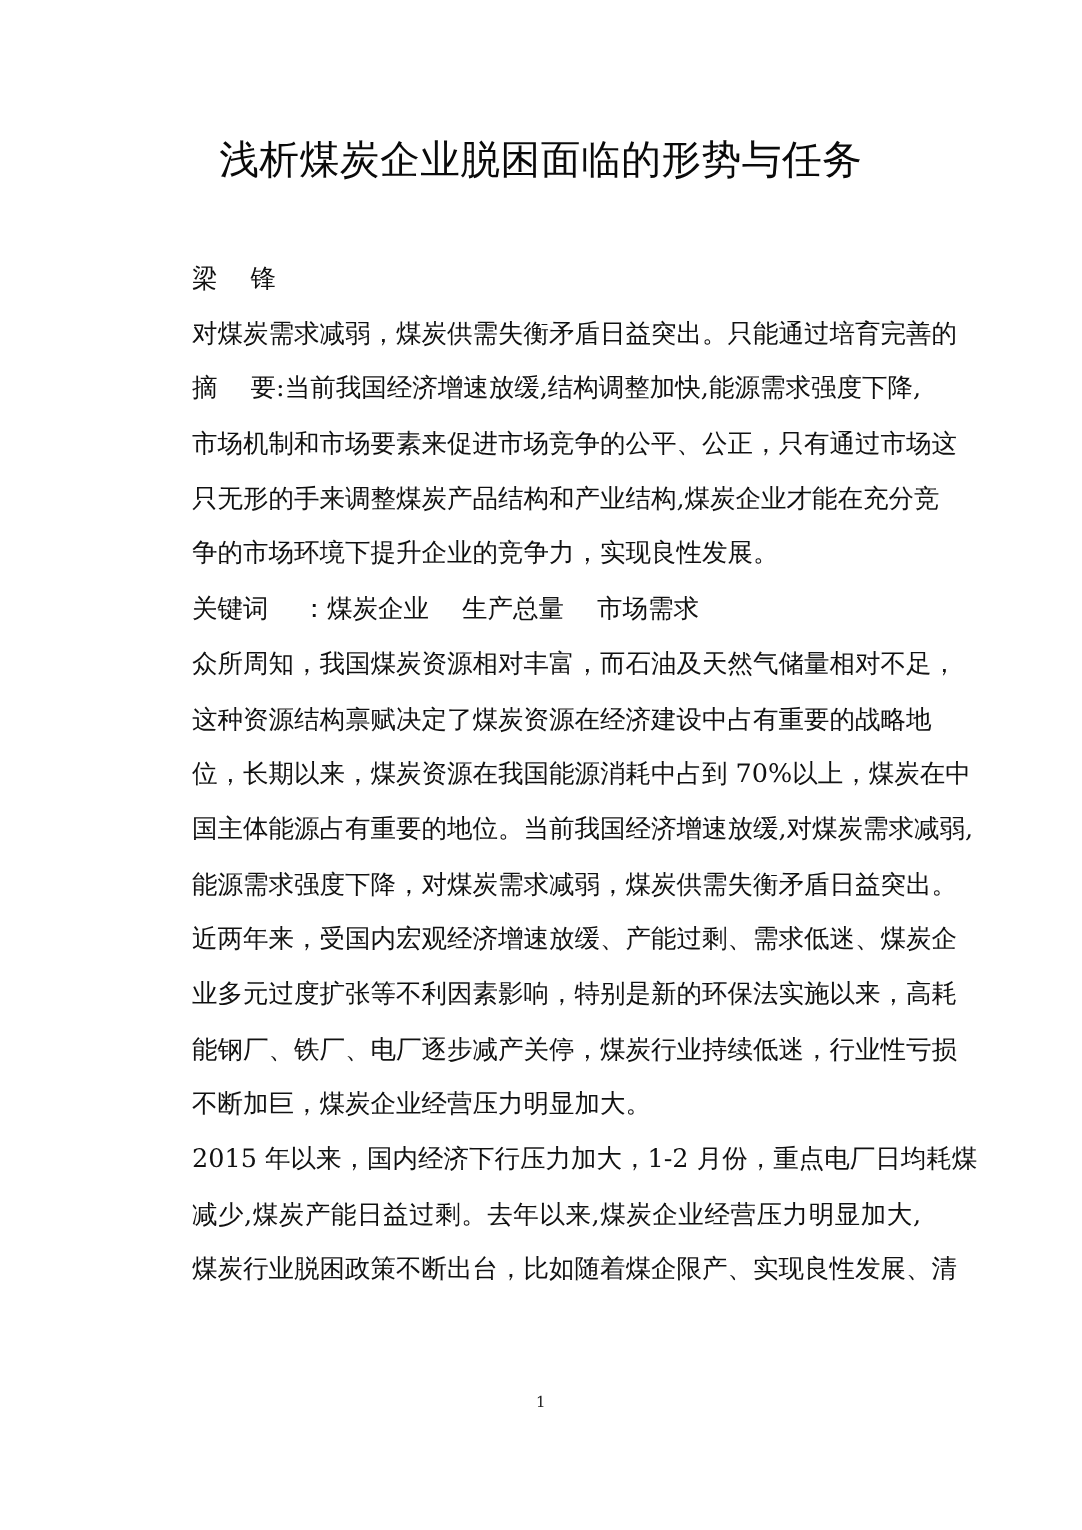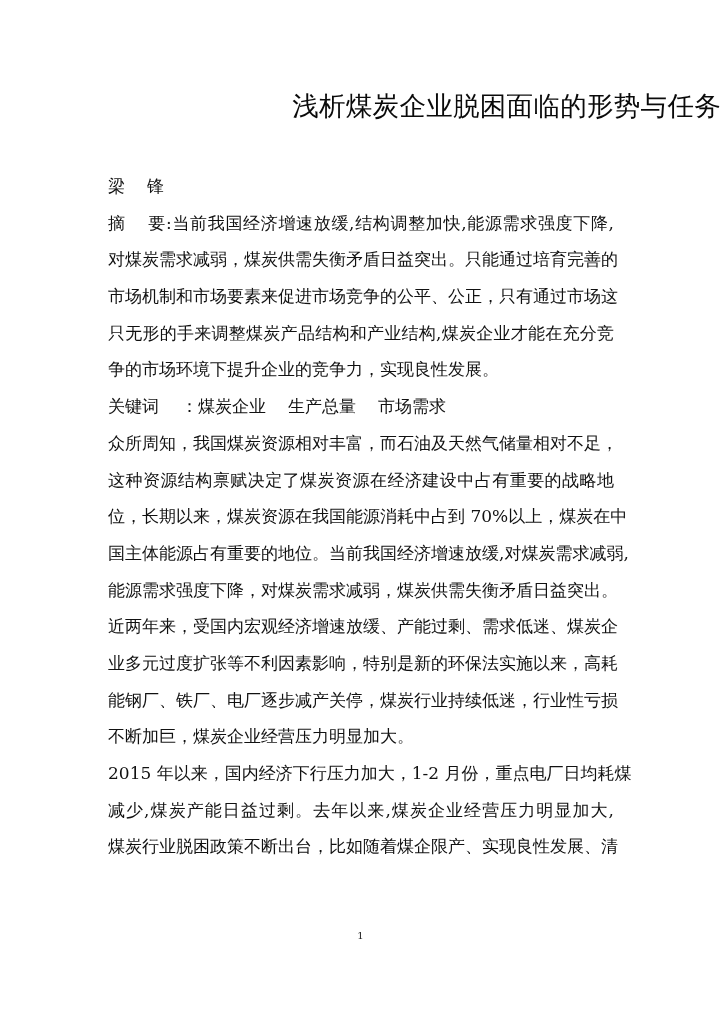--- a/index.html
+++ b/index.html
@@ -3,51 +3,51 @@
   <meta charset="utf-8">
   <style>
     html, body { margin: 0; padding: 0; background: #ffffff; }
     body {
       width: 721px; height: 1020px; position: relative; overflow: hidden;
       font-family: "DejaVu Serif", "Liberation Serif", serif;
       color: #111111;
     }
     .page { position: absolute; left: 0; top: 0; width: 721px; height: 1020px; background: #fff; }
     .title {
-      position: absolute; left: 0; top: 88px; width: 721px; text-align: right;
+      position: absolute; left: 0; top: 88px; width: 721px; text-align: center;
       font-size: 26.5px; letter-spacing: 0.3px; color: #0a0a0a; white-space: nowrap;
     }
     .body-text {
       position: absolute; left: 108px; top: 168px; width: 506px;
       font-size: 17px; line-height: 36.7px;
     }
-    .line { display: block; white-space: nowrap; height: 36.7px; text-align: justify; text-align-last: justify; }
+    .line { display: block; white-space: nowrap; height: 36.7px; text-align: justify; text-align-last: justify; margin-left: 20px; }
     .line.last { text-align-last: left; }
     .author { letter-spacing: 0; }
     .gap { display: inline-block; width: 22px; }
     .page-number {
       position: absolute; left: 0; top: 930px; width: 721px; text-align: center;
       font-size: 10px; color: #222;
     }
   </style>
 </head>
 <body>
 
 <div class="page">
   <div class="title">浅析煤炭企业脱困面临的形势与任务</div>
 
   <div class="body-text">
     <span class="line last author">
       <span>梁</span><span class="gap"></span><span>锋</span>
     </span>
 
+    <span class="line">对煤炭需求减弱，煤炭供需失衡矛盾日益突出。只能通过培育完善的</span>
     <span class="line">
       <span>摘</span><span class="gap"></span><span>要:</span><span>当前我国经济增速放缓,结构调整加快,能源需求强度下降,</span>
     </span>
-    <span class="line">对煤炭需求减弱，煤炭供需失衡矛盾日益突出。只能通过培育完善的</span>
     <span class="line">市场机制和市场要素来促进市场竞争的公平、公正，只有通过市场这</span>
     <span class="line">只无形的手来调整煤炭产品结构和产业结构,煤炭企业才能在充分竞</span>
     <span class="line last">争的市场环境下提升企业的竞争力，实现良性发展。</span>
 
     <span class="line last">
       <span>关键词</span><span class="gap"></span><span>：</span><span>煤炭企业</span><span class="gap"></span><span>生产总量</span><span class="gap"></span><span>市场需求</span>
     </span>
 
     <span class="line">众所周知，我国煤炭资源相对丰富，而石油及天然气储量相对不足，</span>
     <span class="line">这种资源结构禀赋决定了煤炭资源在经济建设中占有重要的战略地</span>

